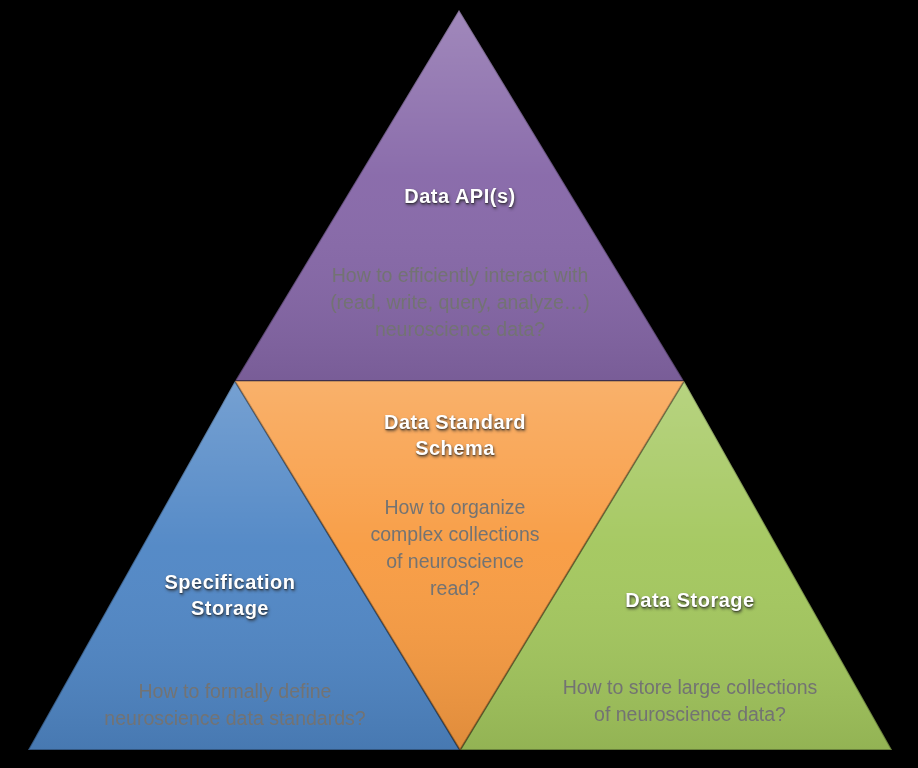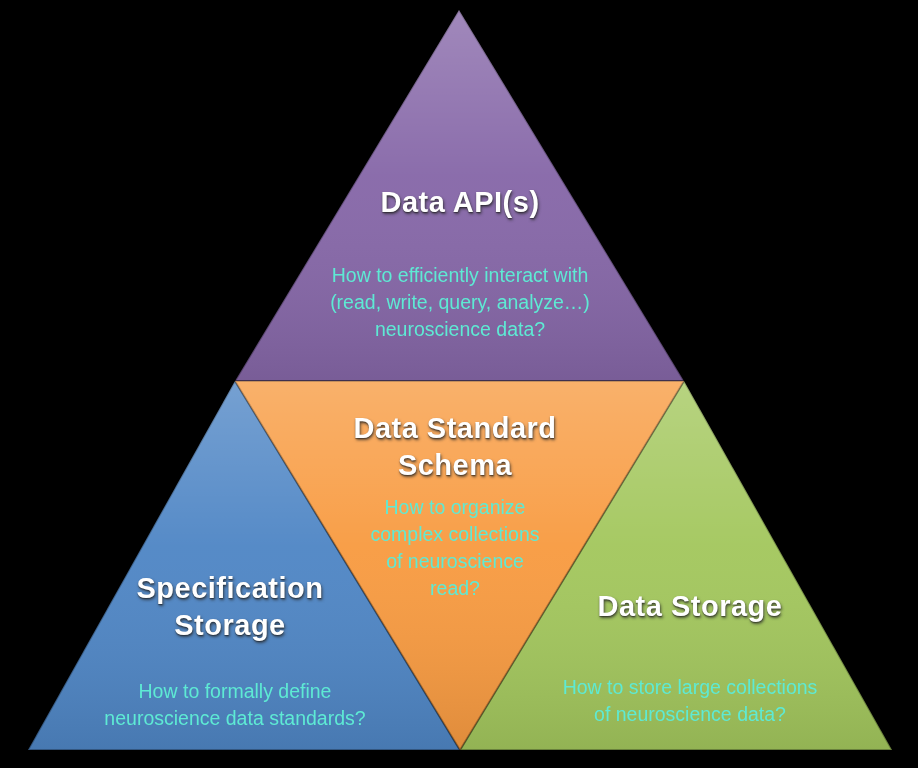--- a/index.html
+++ b/index.html
@@ -32,27 +32,27 @@
     pointer-events: none;
   }
   .label {
     position: absolute;
     text-align: center;
     white-space: pre-line;
   }
   .title {
     font-weight: bold;
     color: #ffffff;
-    font-size: 29px;
+    font-size: 20px;
     line-height: 1.28;
     letter-spacing: 0.5px;
     text-shadow: 1px 2px 3px rgba(40,40,40,0.75), 0 1px 1px rgba(0,0,0,0.45);
   }
   .desc {
-    color: #5eead4;
+    color: #737373;
     font-size: 19.5px;
     line-height: 1.38;
   }
 </style>
 </head>
 <body>
 
 <div class="stage">
 
   <svg viewBox="0 0 918 768" aria-hidden="true">

